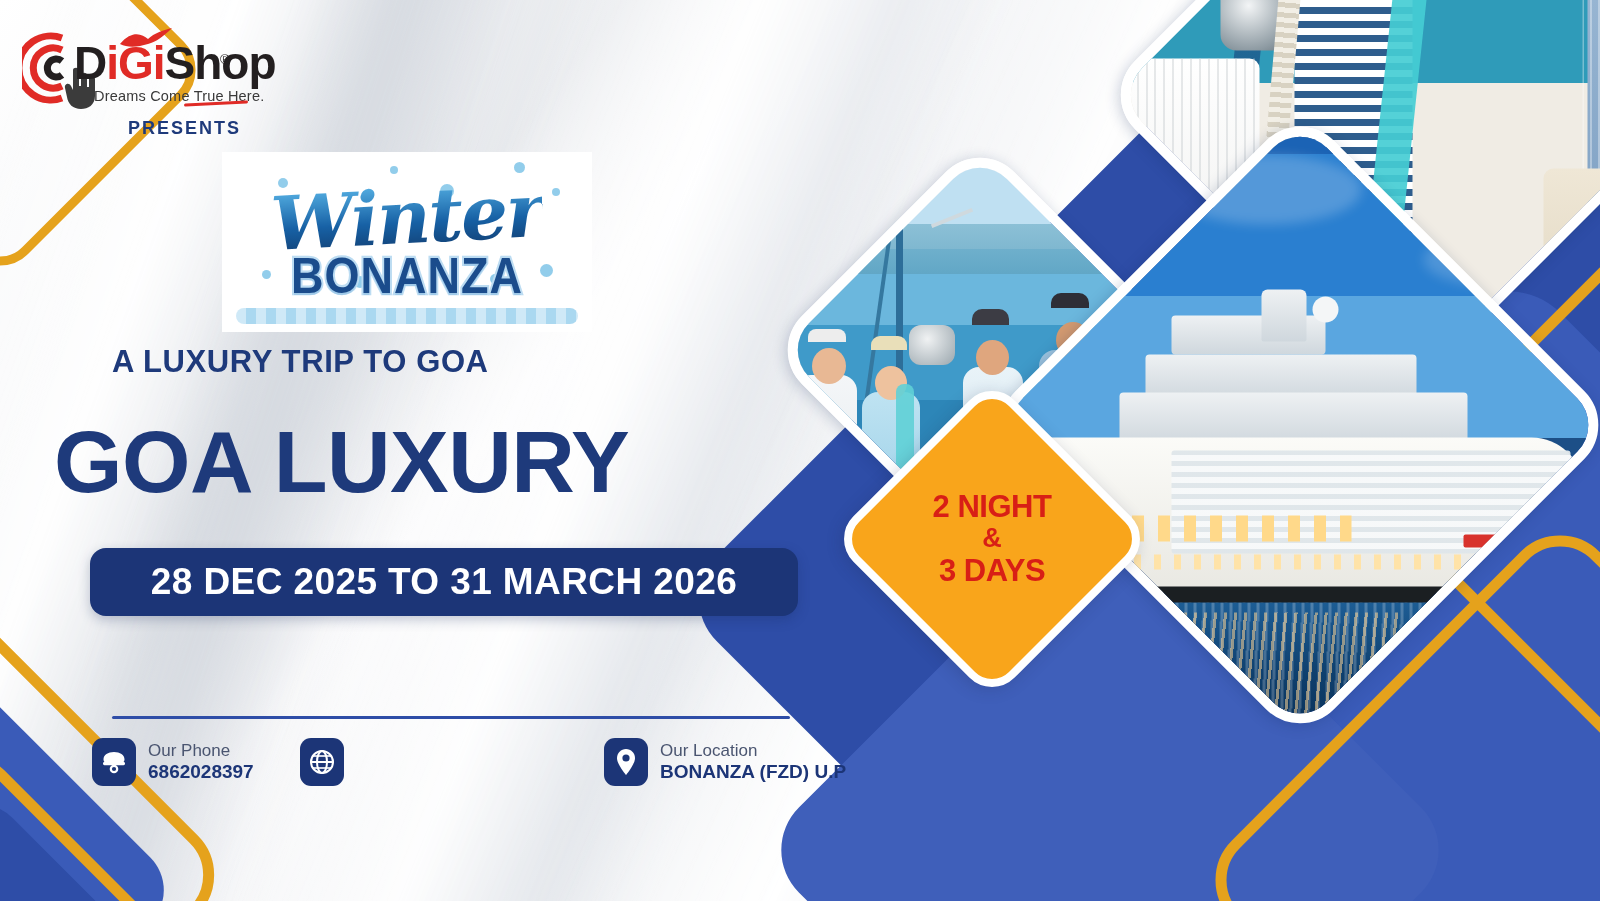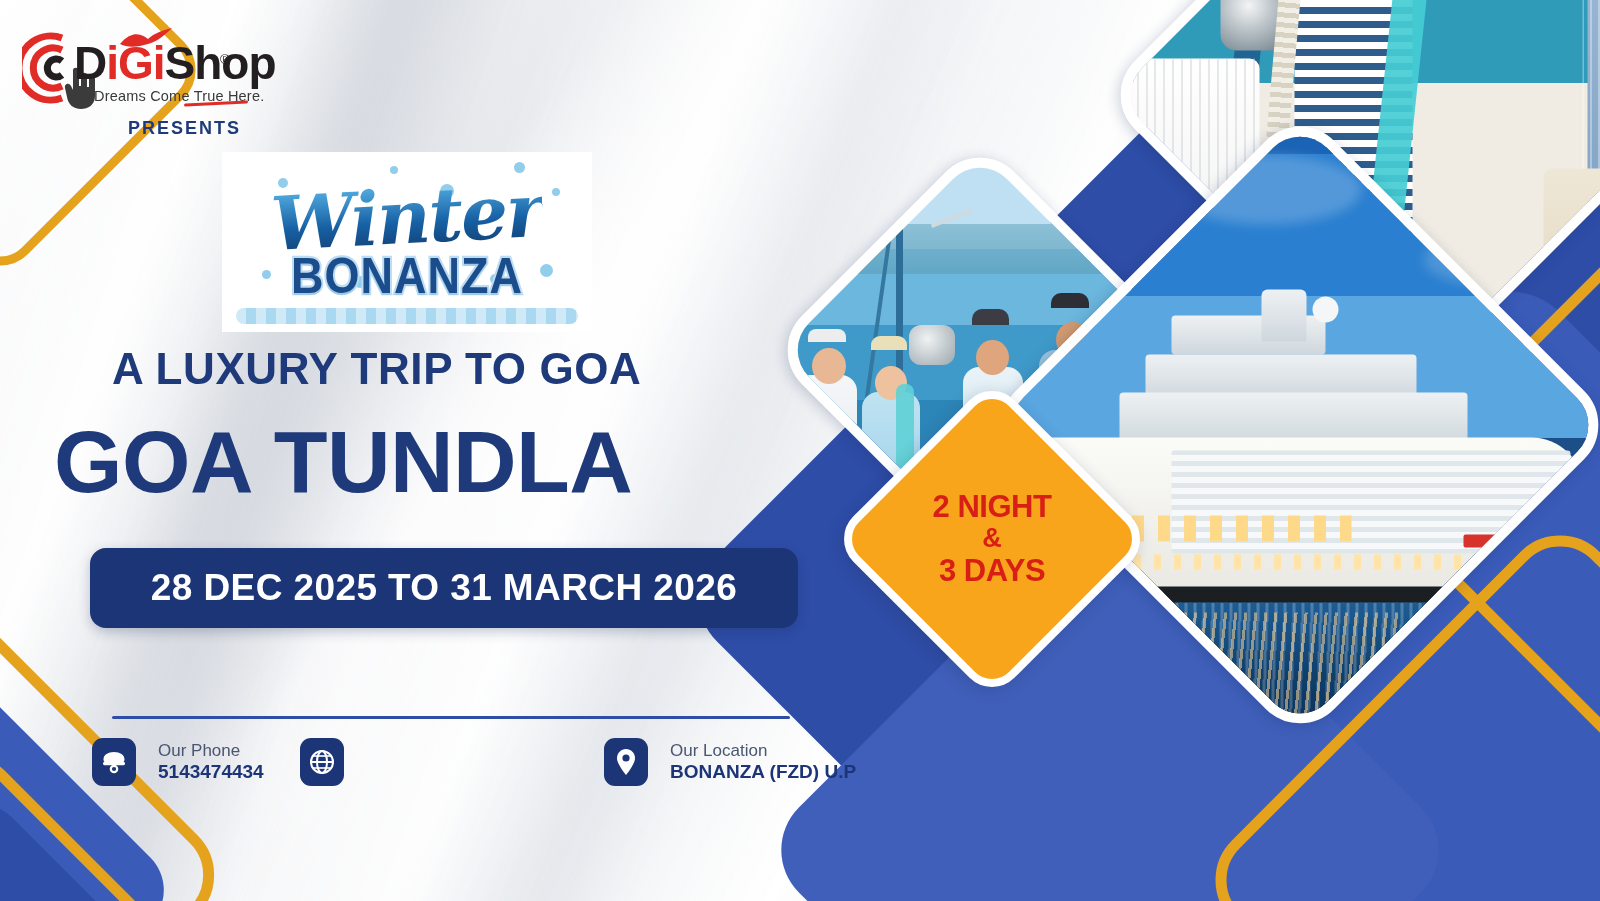--- a/index.html
+++ b/index.html
@@ -185,50 +185,50 @@
   .wb-wave {
     position:absolute; bottom:8px; left:14px; right:14px; height:16px;
     background:
       repeating-linear-gradient(90deg, #bfe2f5 0 10px, #8ecbeb 10px 20px);
     opacity:.75; border-radius:8px; filter:blur(.6px);
   }
 
   
   .h-sub {
     position:absolute; top:344px; left:112px;
-    font-size:44px; font-weight:bold; letter-spacing:.6px;
+    font-size:31px; font-weight:bold; letter-spacing:.6px;
     color:#1E3A7B; white-space:nowrap;
   }
   .h-main {
     position:absolute; top:418px; left:54px;
     font-size:88px; font-weight:bold; letter-spacing:-.5px;
     color:#1E3A7B; white-space:nowrap; line-height:1;
   }
 
   
   .date-pill {
-    position:absolute; top:548px; left:90px; width:708px; height:80px;
+    position:absolute; top:548px; left:90px; width:708px; height:68px;
     background:#1C3577; border-radius:16px;
     display:flex; align-items:center; justify-content:center;
     box-shadow:0 4px 12px rgba(20,40,90,.25);
   }
   .date-text {
     color:#ffffff; font-size:37px; font-weight:bold; letter-spacing:.4px;
     white-space:nowrap;
   }
 
   
   .divider {
     position:absolute; top:716px; left:112px; width:678px; height:3px;
     background:#2E4DA7; border-radius:2px;
   }
 
   
   .contacts { position:absolute; top:738px; left:92px; width:760px; height:60px; }
-  .contact { position:absolute; display:flex; align-items:center; gap:22px; }
+  .contact { position:absolute; display:flex; align-items:center; gap:12px; }
   .c-phone { left:0; top:0; }
   .c-web   { left:208px; top:0; }
   .c-loc   { left:512px; top:0;justify-content:flex-end; }
   .c-icon {
     width:44px; height:48px; background:#1C3577; border-radius:11px;
     display:flex; align-items:center; justify-content:center; flex:0 0 auto;
   }
   .c-txt { display:flex; flex-direction:column; line-height:1.18; }
   .c-label { font-size:17px; color:#4a5570; }
   .c-value { font-size:19px; font-weight:bold; color:#1C3577; white-space:nowrap; }
@@ -382,42 +382,42 @@
     <div class="snow" style="left:40px;top:118px;width:9px;height:9px;"></div>
     <div class="snow" style="left:132px;top:124px;width:12px;height:12px;"></div>
     <div class="snow" style="left:268px;top:122px;width:10px;height:10px;"></div>
     <div class="snow" style="left:318px;top:112px;width:13px;height:13px;"></div>
     <div class="wb-winter">Winter</div>
     <div class="wb-bonanza">BONANZA</div>
     <div class="wb-wave"></div>
   </div>
 
   <div class="h-sub">A LUXURY TRIP TO GOA</div>
-  <div class="h-main">GOA TUNDLA</div>
+  <div class="h-main">GOA LUXURY</div>
 
   <div class="date-pill">
     <span class="date-text">28 DEC 2025 TO 31 MARCH 2026</span>
   </div>
 
   <div class="divider"></div>
 
   <div class="contacts">
 
     <div class="contact c-phone">
       <div class="c-icon">
         <svg width="26" height="24" viewBox="0 0 26 24">
           <path d="M13 2C7 2 2.5 5 2.5 9.2c0 1.3.5 2.4 1.3 3.3h18.4c.8-.9 1.3-2 1.3-3.3C23.5 5 19 2 13 2Z" fill="#fff"></path>
           <rect x="2" y="12" width="22" height="3.2" rx="1.4" fill="#fff"></rect>
           <circle cx="13" cy="19" r="4.3" fill="#fff"></circle>
           <circle cx="13" cy="19" r="2.1" fill="#1C3577"></circle>
         </svg>
       </div>
       <div class="c-txt">
         <span class="c-label">Our Phone</span>
-        <span class="c-value">5143474434</span>
+        <span class="c-value">6862028397</span>
       </div>
     </div>
 
     <div class="contact c-web">
       <div class="c-icon">
         <svg width="28" height="28" viewBox="0 0 28 28">
           <circle cx="14" cy="14" r="11" fill="none" stroke="#fff" stroke-width="2"></circle>
           <ellipse cx="14" cy="14" rx="5" ry="11" fill="none" stroke="#fff" stroke-width="2"></ellipse>
           <line x1="3" y1="14" x2="25" y2="14" stroke="#fff" stroke-width="2"></line>
           <line x1="5" y1="8" x2="23" y2="8" stroke="#fff" stroke-width="1.6"></line>

